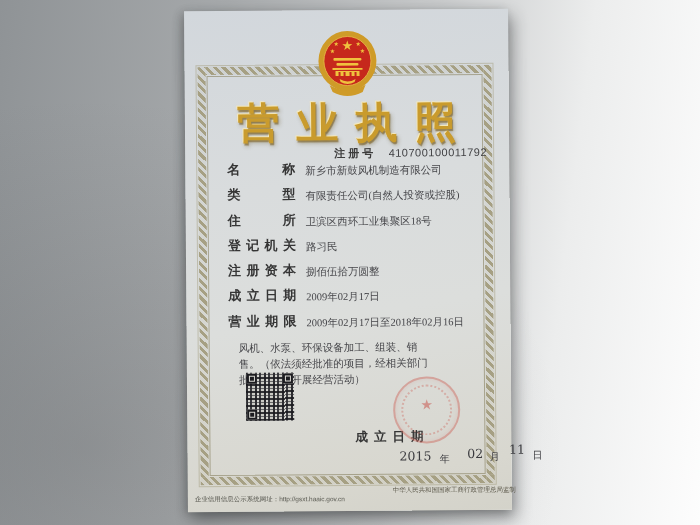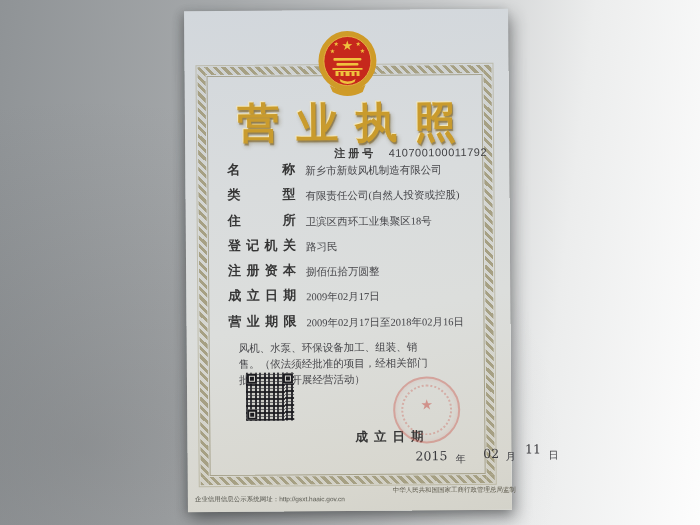--- a/index.html
+++ b/index.html
@@ -52,21 +52,21 @@
   }
   .finder{position:absolute;width:10px;height:10px;border:2px solid #1c1c20;background:#dddcd6;box-sizing:border-box;}
   .finder::after{content:"";position:absolute;inset:1px;background:#1c1c20;}
   .f-tl{left:1px;top:1px;} .f-tr{right:1px;top:1px;} .f-bl{left:1px;bottom:1px;}
   .registrar{
     position:absolute;left:168px;top:419px;z-index:3;
     font-weight:bold;font-size:12.5px;color:#353535;letter-spacing:6px;white-space:nowrap;
   }
   .date-row{position:absolute;left:212px;top:434px;z-index:3;white-space:nowrap;color:#3a3a3e;}
   .date-row span{position:relative;display:inline-block;}
-  .d-num{font-family:"DejaVu Serif",serif;font-size:12.5px;margin-left:16px;}
+  .d-num{font-family:"DejaVu Serif",serif;font-size:12.5px;}
   .d-unit{font-size:10px;margin:0 2px;}
   .d-year{top:3px;} .u-year{top:5px;margin-left:4px;}
   .d-month{top:1px;margin-left:11px;} .u-month{top:3px;}
   .d-day{top:-3px;margin-left:3px;} .u-day{top:2px;margin-left:3px;}
   .seal{
     position:absolute;left:206px;top:367px;width:63px;height:63px;z-index:5;border-radius:50%;
     border:2.5px solid rgba(206,108,98,0.5);pointer-events:none;
     box-shadow:inset 0 0 6px rgba(206,108,98,0.18);
   }
   .seal-ring{position:absolute;inset:6px;border-radius:50%;border:2px dotted rgba(206,108,98,0.4);}

